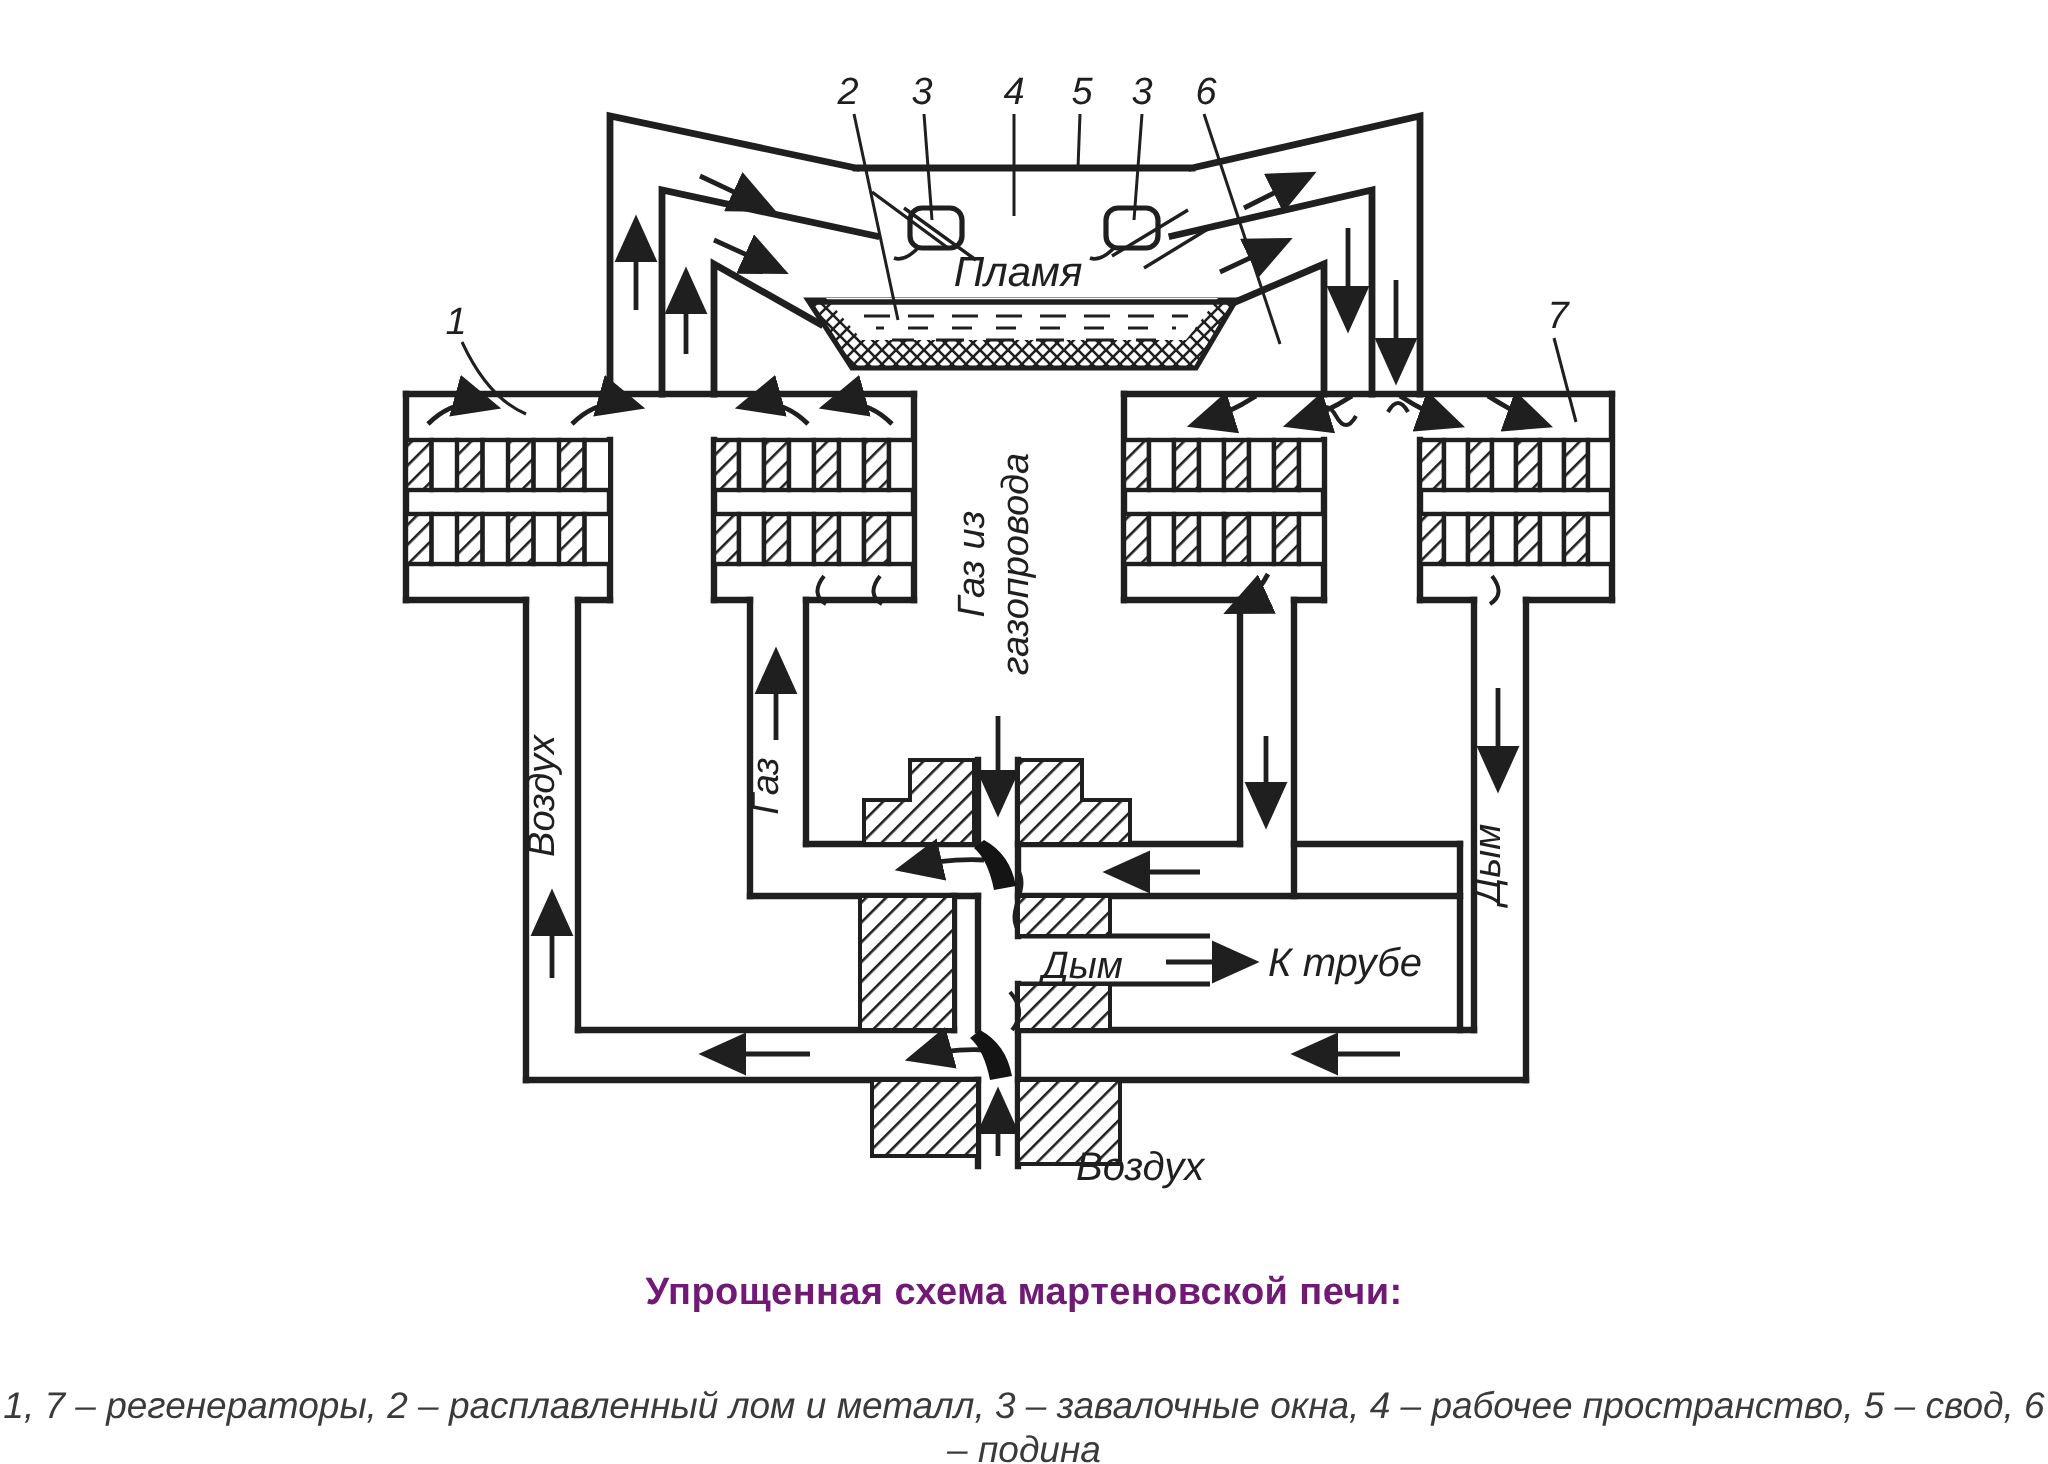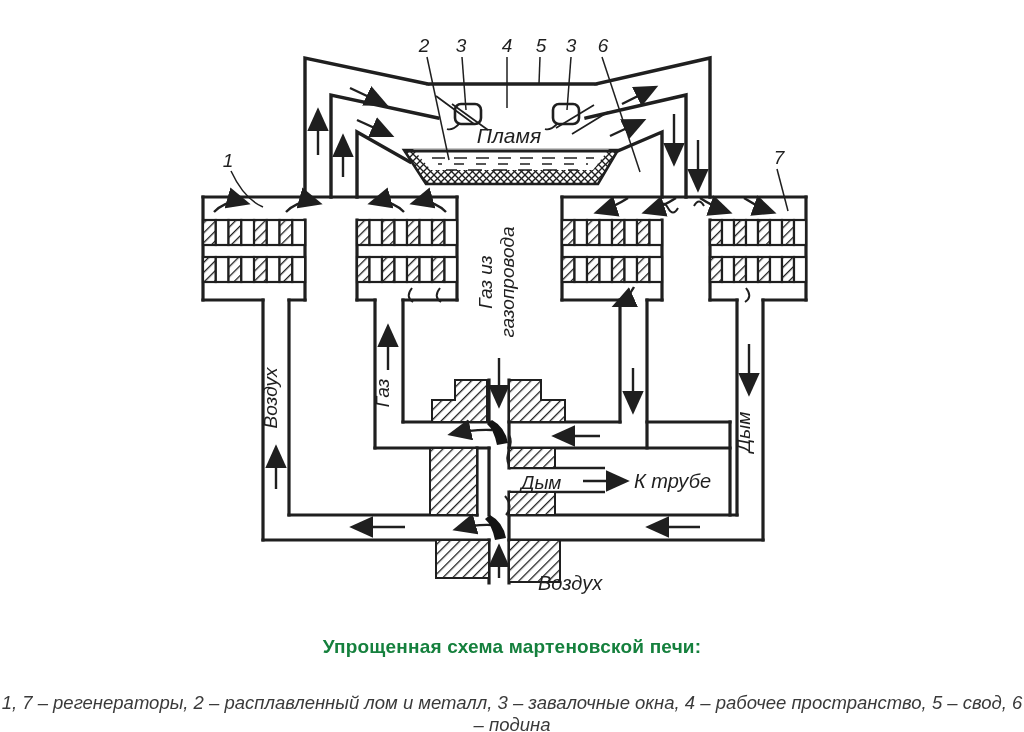--- a/index.html
+++ b/index.html
@@ -1,20 +1,20 @@
 <!DOCTYPE html>
 <html><head>
 <meta charset="utf-8">
 <style>
   html,body{margin:0;padding:0;background:#fff;}
   .page{position:relative;width:1024px;height:732px;background:#fff;overflow:hidden;
         font-family:"Liberation Sans",sans-serif;}
   svg text{font-family:"Liberation Sans","DejaVu Sans",sans-serif;font-style:italic;fill:#1f1f1f;}
   .caption{position:absolute;left:0;top:636px;width:1024px;text-align:center;
-           font-weight:bold;font-size:19px;color:#15803d;letter-spacing:.2px;}
+           font-weight:bold;font-size:19px;color:#701a75;letter-spacing:.2px;}
   .legend{position:absolute;left:0;top:692px;width:1024px;text-align:center;
           font-style:italic;font-size:18.5px;color:#3a3a3a;}
 </style>
 </head>
 <body>
 
 <div class="page">
 
 <svg width="1024" height="732" viewBox="0 0 1024 732">
   <defs>

